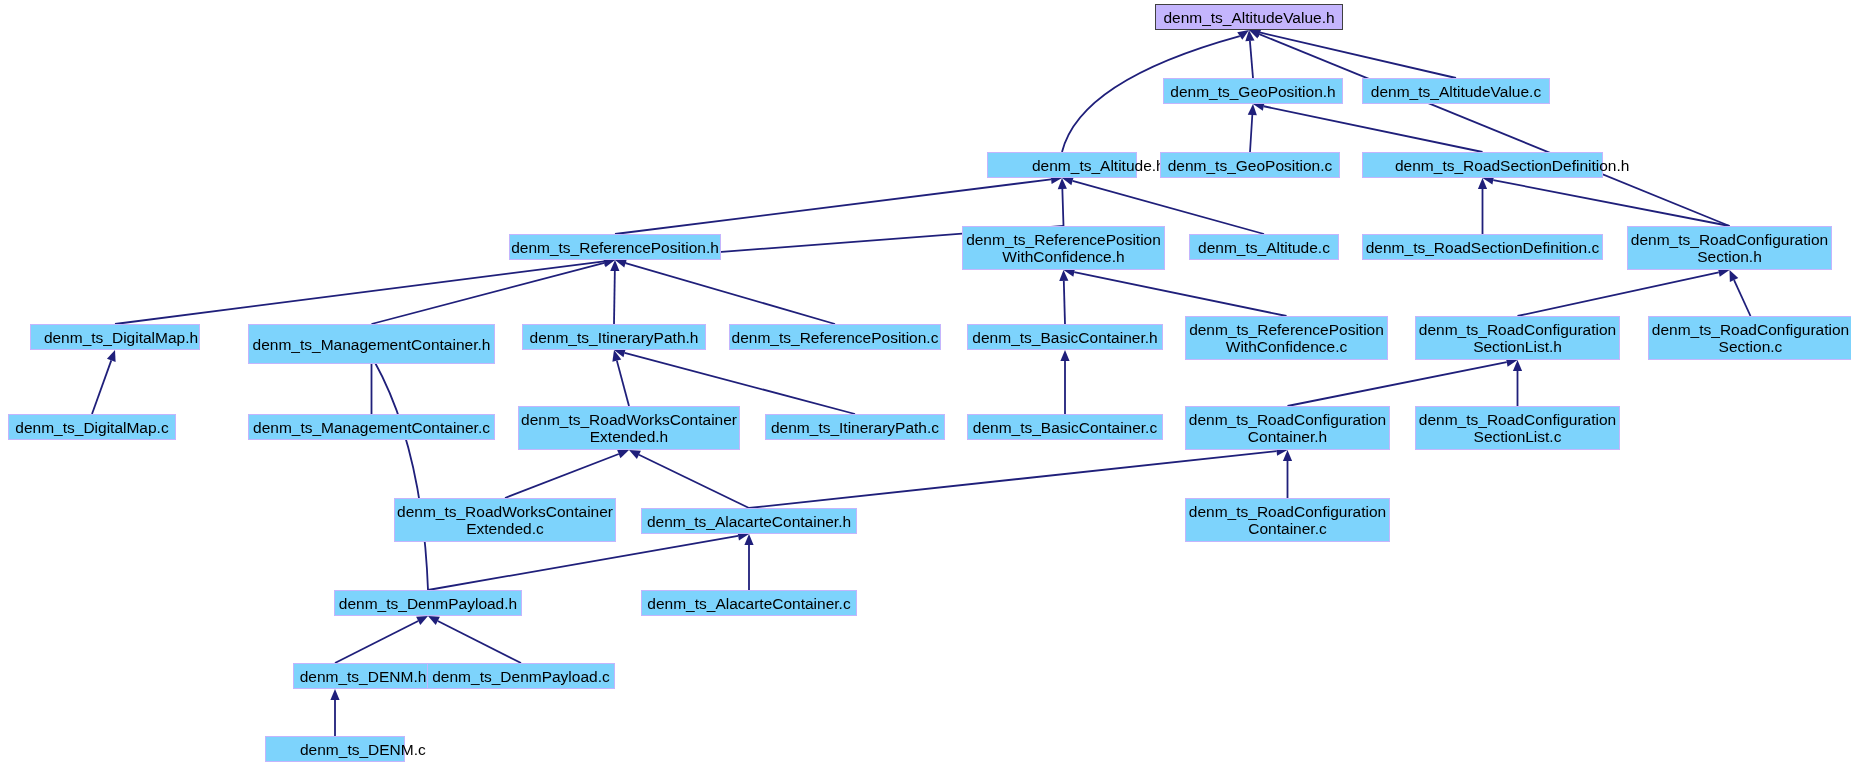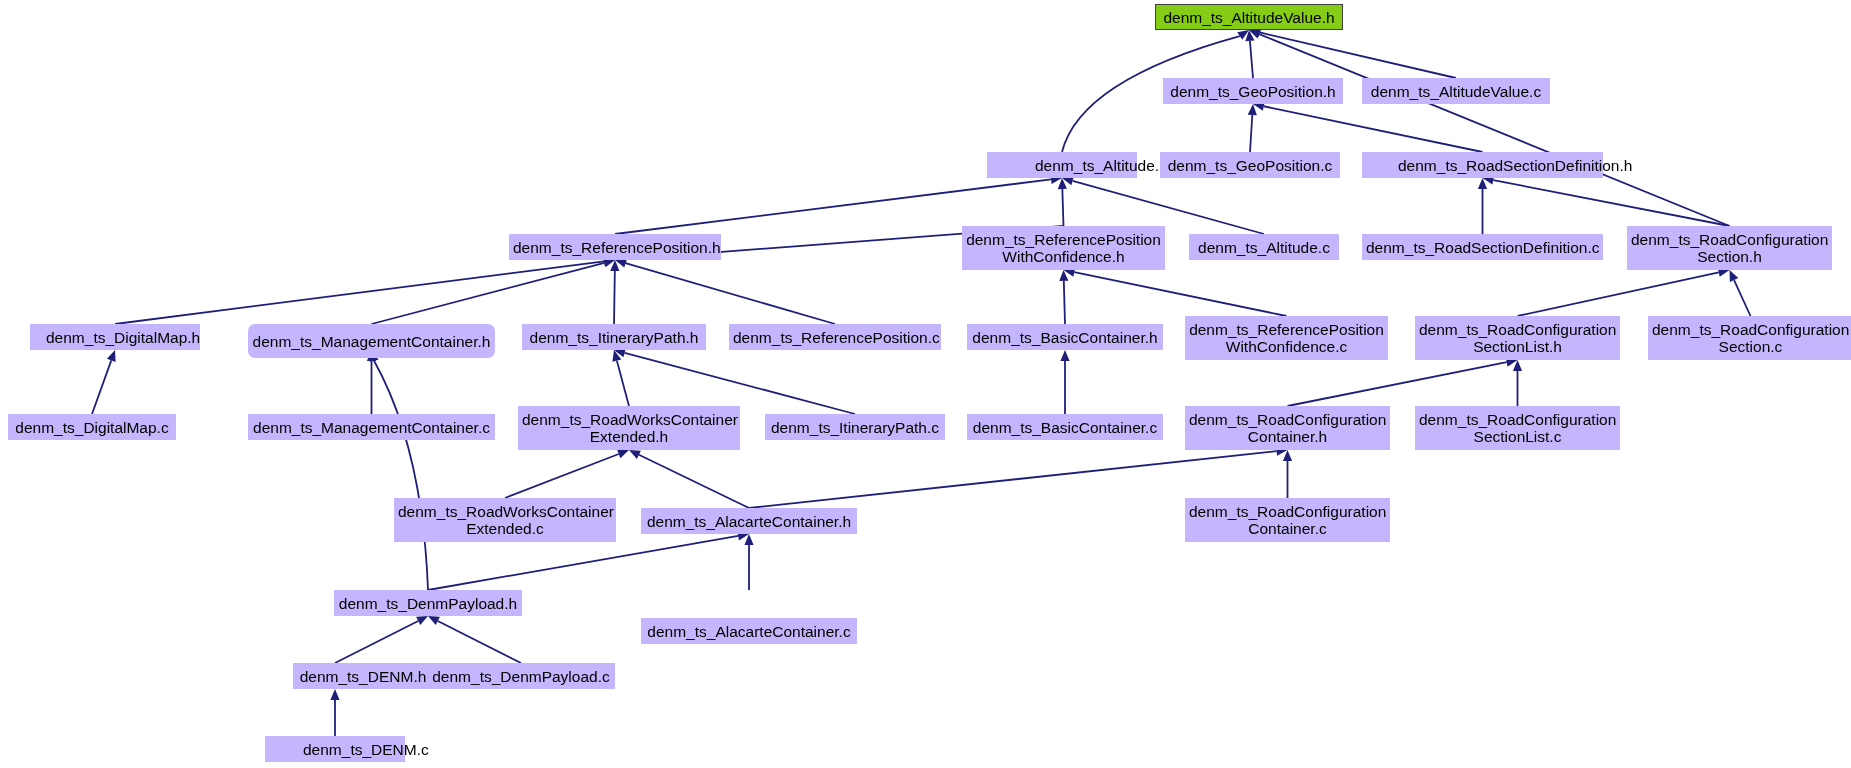--- a/index.html
+++ b/index.html
@@ -18,35 +18,35 @@
   #graph-svg {
     position: absolute;
     left: 0;
     top: 0;
     width: 1851px;
     height: 768px;
   }
   .gnode {
     position: absolute;
     box-sizing: border-box;
-    border: 4px solid #c4b5fd;
-    background: #c4b5fd;
+    border: 1px solid #c4b5fd;
+    background: #7dd3fc;
     color: #000000;
     font-size: 15.5px;
     line-height: 17px;
     display: flex;
     align-items: center;
     justify-content: center;
     text-align: center;
     white-space: pre;
     letter-spacing: 0px;
     z-index: 2;
   }
   .gnode.root {
-    background: #84cc16;
+    background: #c4b5fd;
     border: 1px solid #404040;
   }
   .gnode span {
     display: block;
     width: 100%;
   }
 </style>
 </head>
 <body>
 
@@ -135,21 +135,21 @@
       <div class="gnode" style="left: 1160px; top: 152px; width: 180px; height: 26px;"><span>denm_ts_GeoPosition.c</span></div>
       <div class="gnode" style="left: 1362px; top: 152px; width: 241px; height: 26px; padding-left: 32px;"><span>denm_ts_RoadSectionDefinition.h</span></div>
       <div class="gnode" style="left: 509px; top: 234px; width: 212px; height: 26px;"><span>denm_ts_ReferencePosition.h</span></div>
       <div class="gnode" style="left: 962px; top: 226px; width: 203px; height: 44px;"><span>denm_ts_ReferencePosition
 WithConfidence.h</span></div>
       <div class="gnode" style="left: 1189px; top: 234px; width: 150px; height: 26px;"><span>denm_ts_Altitude.c</span></div>
       <div class="gnode" style="left: 1362px; top: 234px; width: 241px; height: 26px;"><span>denm_ts_RoadSectionDefinition.c</span></div>
       <div class="gnode" style="left: 1627px; top: 226px; width: 205px; height: 44px;"><span>denm_ts_RoadConfiguration
 Section.h</span></div>
       <div class="gnode" style="left: 30px; top: 324px; width: 170px; height: 26px; padding-left: 12px;"><span>denm_ts_DigitalMap.h</span></div>
-      <div class="gnode" style="left: 248px; top: 324px; width: 247px; height: 34px; border-radius: 7px;"><span>denm_ts_ManagementContainer.h</span></div>
+      <div class="gnode" style="left: 248px; top: 324px; width: 247px; height: 40px;"><span>denm_ts_ManagementContainer.h</span></div>
       <div class="gnode" style="left: 522px; top: 324px; width: 184px; height: 26px;"><span>denm_ts_ItineraryPath.h</span></div>
       <div class="gnode" style="left: 729px; top: 324px; width: 212px; height: 26px;"><span>denm_ts_ReferencePosition.c</span></div>
       <div class="gnode" style="left: 967px; top: 324px; width: 196px; height: 26px;"><span>denm_ts_BasicContainer.h</span></div>
       <div class="gnode" style="left: 1185px; top: 316px; width: 203px; height: 44px;"><span>denm_ts_ReferencePosition
 WithConfidence.c</span></div>
       <div class="gnode" style="left: 1415px; top: 316px; width: 205px; height: 44px;"><span>denm_ts_RoadConfiguration
 SectionList.h</span></div>
       <div class="gnode" style="left: 1648px; top: 316px; width: 205px; height: 44px;"><span>denm_ts_RoadConfiguration
 Section.c</span></div>
       <div class="gnode" style="left: 8px; top: 414px; width: 168px; height: 26px;"><span>denm_ts_DigitalMap.c</span></div>
@@ -161,18 +161,18 @@
       <div class="gnode" style="left: 1185px; top: 406px; width: 205px; height: 44px;"><span>denm_ts_RoadConfiguration
 Container.h</span></div>
       <div class="gnode" style="left: 1415px; top: 406px; width: 205px; height: 44px;"><span>denm_ts_RoadConfiguration
 SectionList.c</span></div>
       <div class="gnode" style="left: 394px; top: 498px; width: 222px; height: 44px;"><span>denm_ts_RoadWorksContainer
 Extended.c</span></div>
       <div class="gnode" style="left: 641px; top: 508px; width: 216px; height: 26px;"><span>denm_ts_AlacarteContainer.h</span></div>
       <div class="gnode" style="left: 1185px; top: 498px; width: 205px; height: 44px;"><span>denm_ts_RoadConfiguration
 Container.c</span></div>
       <div class="gnode" style="left: 334px; top: 590px; width: 188px; height: 26px;"><span>denm_ts_DenmPayload.h</span></div>
-      <div class="gnode" style="left: 641px; top: 590px; width: 216px; height: 26px; margin-top: 28px;"><span>denm_ts_AlacarteContainer.c</span></div>
+      <div class="gnode" style="left: 641px; top: 590px; width: 216px; height: 26px;"><span>denm_ts_AlacarteContainer.c</span></div>
       <div class="gnode" style="left: 265px; top: 663px; width: 140px; height: 26px; margin-left: 28px;"><span>denm_ts_DENM.h</span></div>
       <div class="gnode" style="left: 427px; top: 663px; width: 188px; height: 26px;"><span>denm_ts_DenmPayload.c</span></div>
       <div class="gnode" style="left: 265px; top: 736px; width: 140px; height: 26px; padding-left: 34px;"><span>denm_ts_DENM.c</span></div>
     </div>
 </div>
 
 </body></html>

